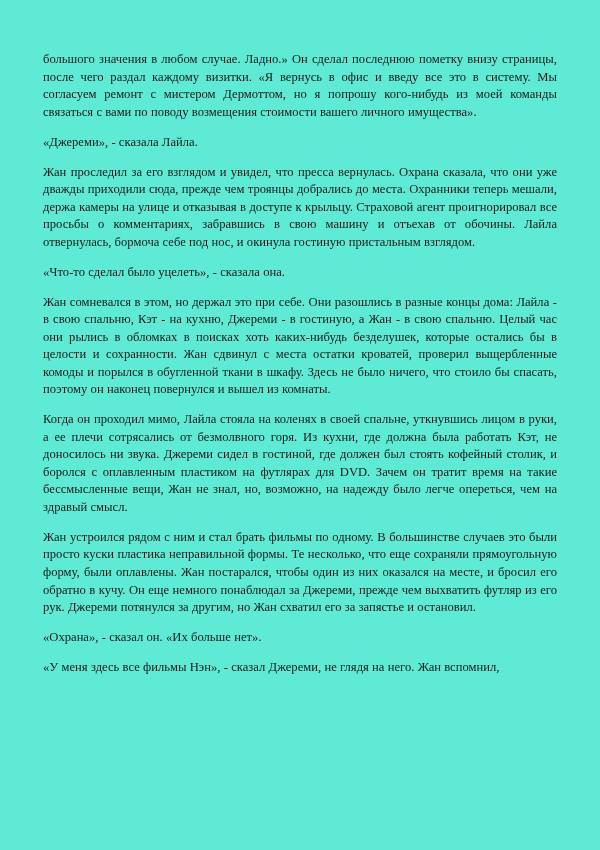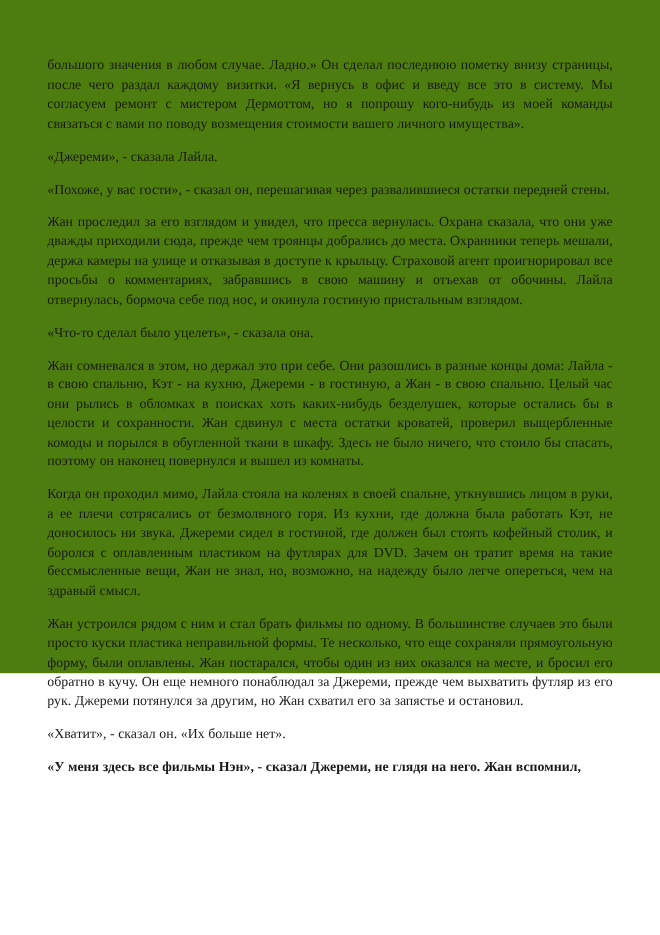--- a/index.html
+++ b/index.html
@@ -14,22 +14,22 @@
     height: 850px;
     overflow: hidden;
     font-family: "Liberation Serif", "DejaVu Serif", serif;
     color: #1a1a1a;
     -webkit-font-smoothing: antialiased;
   }
 
   #page {
     position: relative;
     width: 600px;
-    height: 612px;
-    background: #4d7c0f;
+    height: 850px;
+    background: #5eead4;
     box-sizing: border-box;
   }
 
   #text-column {
     position: absolute;
     left: 43px;
     top: 51px;
     width: 514px;
     height: 790px;
     overflow: hidden;
@@ -44,34 +44,32 @@
     text-justify: inter-word;
     letter-spacing: 0.01px;
     word-spacing: 0.1px;
     hyphens: none;
     -webkit-hyphens: none;
   }
 
   
   p.para:last-child {
     margin-bottom: 0;
-    font-weight: bold;
   }
 </style>
 </head>
 <body>
 
 <div id="page">
   <div id="text-column">
 
     <p class="para">большого значения в любом случае. Ладно.» Он сделал последнюю пометку внизу страницы, после чего раздал каждому визитки. «Я вернусь в офис и введу все это в систему. Мы согласуем ремонт с мистером Дермоттом, но я попрошу кого-нибудь из моей команды связаться с вами по поводу возмещения стоимости вашего личного имущества».</p>
     <p class="para">«Джереми», - сказала Лайла.</p>
-    <p class="para">«Похоже, у вас гости», - сказал он, перешагивая через развалившиеся остатки передней стены.</p>
     <p class="para">Жан проследил за его взглядом и увидел, что пресса вернулась. Охрана сказала, что они уже дважды приходили сюда, прежде чем троянцы добрались до места. Охранники теперь мешали, держа камеры на улице и отказывая в доступе к крыльцу. Страховой агент проигнорировал все просьбы о комментариях, забравшись в свою машину и отъехав от обочины. Лайла отвернулась, бормоча себе под нос, и окинула гостиную пристальным взглядом.</p>
     <p class="para">«Что-то сделал было уцелеть», - сказала она.</p>
     <p class="para">Жан сомневался в этом, но держал это при себе. Они разошлись в разные концы дома: Лайла - в свою спальню, Кэт - на кухню, Джереми - в гостиную, а Жан - в свою спальню. Целый час они рылись в обломках в поисках хоть каких-нибудь безделушек, которые остались бы в целости и сохранности. Жан сдвинул с места остатки кроватей, проверил выщербленные комоды и порылся в обугленной ткани в шкафу. Здесь не было ничего, что стоило бы спасать, поэтому он наконец повернулся и вышел из комнаты.</p>
     <p class="para">Когда он проходил мимо, Лайла стояла на коленях в своей спальне, уткнувшись лицом в руки, а ее плечи сотрясались от безмолвного горя. Из кухни, где должна была работать Кэт, не доносилось ни звука. Джереми сидел в гостиной, где должен был стоять кофейный столик, и боролся с оплавленным пластиком на футлярах для DVD. Зачем он тратит время на такие бессмысленные вещи, Жан не знал, но, возможно, на надежду было легче опереться, чем на здравый смысл.</p>
     <p class="para">Жан устроился рядом с ним и стал брать фильмы по одному. В большинстве случаев это были просто куски пластика неправильной формы. Те несколько, что еще сохраняли прямоугольную форму, были оплавлены. Жан постарался, чтобы один из них оказался на месте, и бросил его обратно в кучу. Он еще немного понаблюдал за Джереми, прежде чем выхватить футляр из его рук. Джереми потянулся за другим, но Жан схватил его за запястье и остановил.</p>
-    <p class="para">«Хватит», - сказал он. «Их больше нет».</p>
+    <p class="para">«Охрана», - сказал он. «Их больше нет».</p>
     <p class="para">«У меня здесь все фильмы Нэн», - сказал Джереми, не глядя на него. Жан вспомнил,</p>
 
   </div>
 </div>
 
 </body></html>

